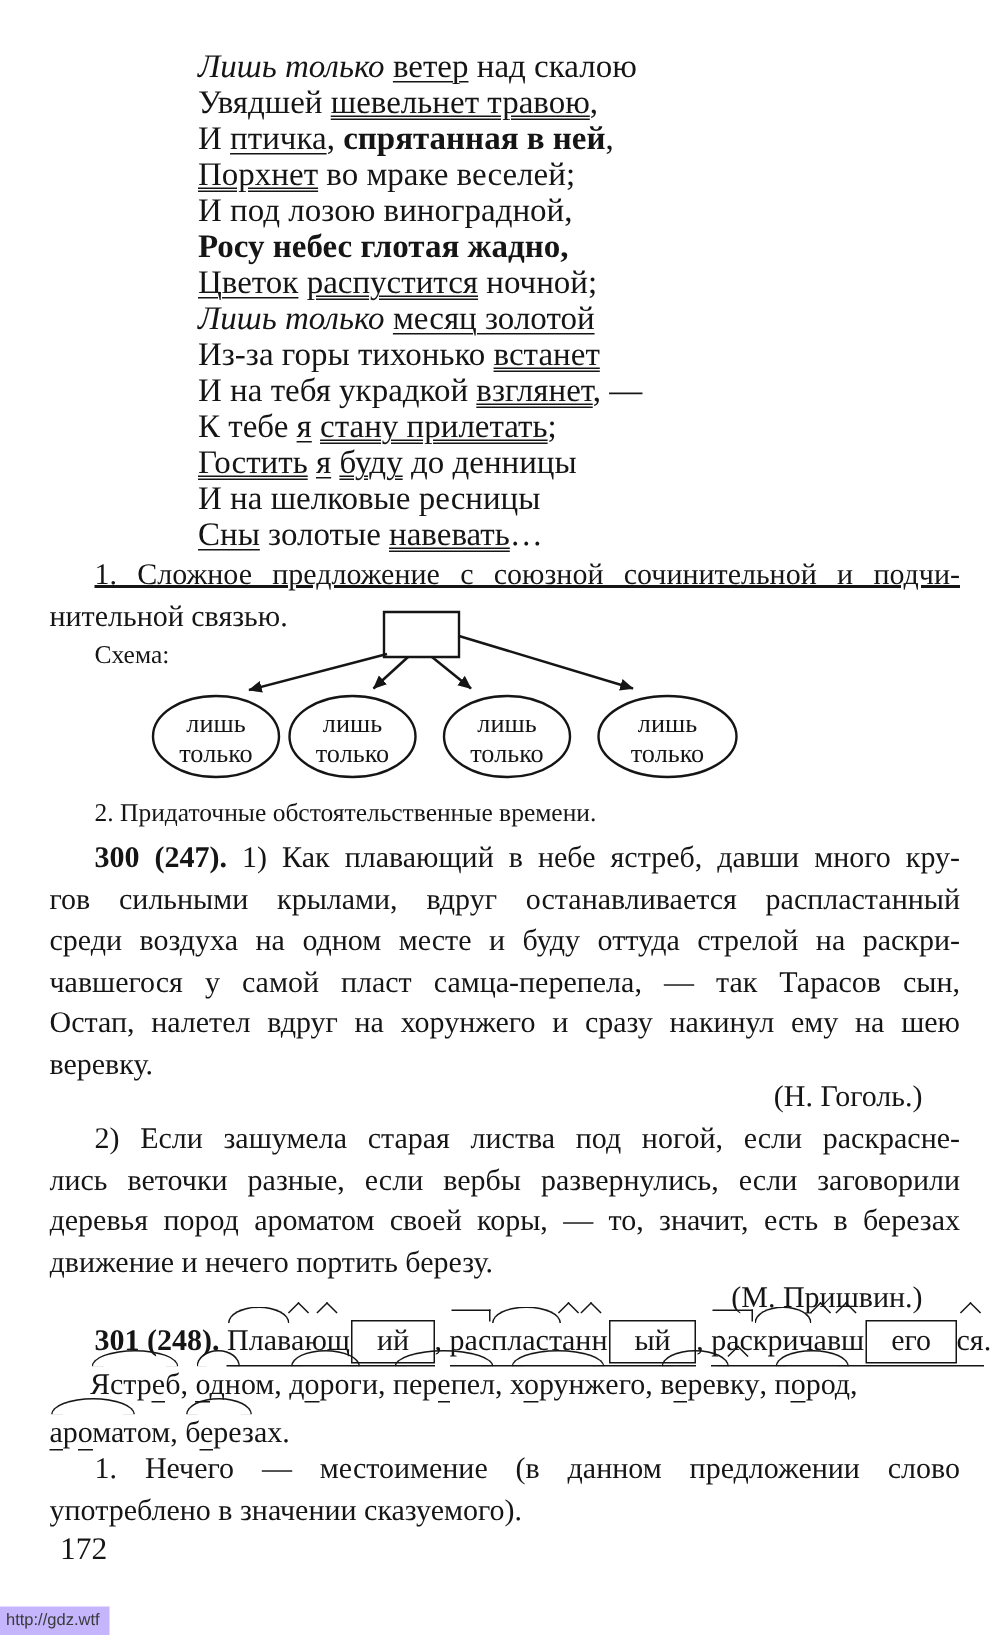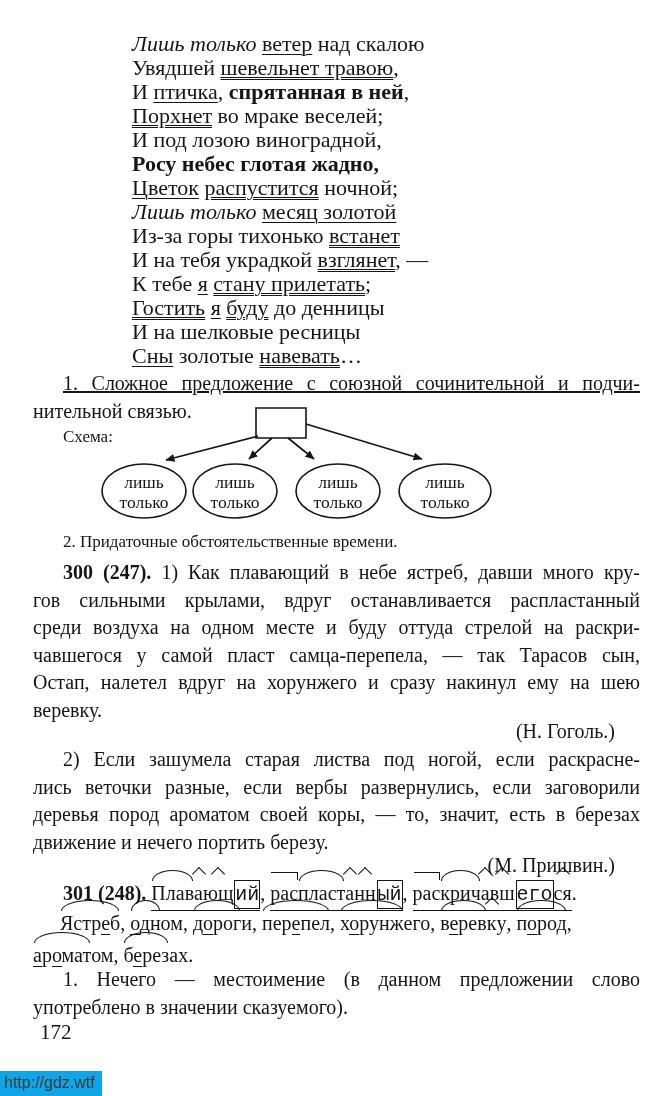--- a/index.html
+++ b/index.html
@@ -29,28 +29,28 @@
   .mword{display:inline-block;position:relative;}
   .mword.wu{border-bottom:1.5px solid #151515;padding-bottom:1px;}
   .seg{position:relative;display:inline-block;}
   .m-root::before{content:"";position:absolute;left:1px;right:1px;top:-10px;height:10px;
       border:1.4px solid #151515;border-bottom:none;border-radius:50% 50% 0 0/100% 100% 0 0;}
   .m-pre::before{content:"";position:absolute;left:1px;right:0;top:-8px;height:7px;
       border-top:1.4px solid #151515;border-right:1.4px solid #151515;}
   .m-suf::before{content:"";position:absolute;left:50%;top:-11px;width:9px;height:9px;
       border-top:1.4px solid #151515;border-left:1.4px solid #151515;
       transform:translateX(-50%) rotate(45deg);}
-  .m-end{border:1.4px solid #151515;padding:0 0;margin-left:1px;font-family:Liberation Mono, monospace;}
+  .m-end{border:1.4px solid #151515;padding:0 16px;margin-left:1px;}
   .m-p{}
   .uch{border-bottom:1.6px solid #151515;padding-bottom:0px;}
   .bold{font-weight:bold;}
   
   .pagenum{position:absolute;left:40px;top:1020px;font-size:21px;}
-  .footer-link{position:absolute;left:0;top:1071px;background:#0ea5e9;color:#3a3a3a;
-      font-family:"Liberation Sans","DejaVu Sans",sans-serif;font-size:16px;padding:3px 7px 4px 4px;}
+  .footer-link{position:absolute;left:0;top:1071px;background:#c4b5fd;color:#3a3a3a;
+      font-family:"Liberation Sans","DejaVu Sans",sans-serif;font-size:11px;padding:3px 7px 4px 4px;}
 </style>
 </head>
 <body>
 
 <div class="page">
 
   <div class="poem" id="poem">
       <div class="pl"><span class="ps s-i">Лишь только </span><span class="ps s-u">ветер</span><span class="ps s-n"> над скалою</span></div>
       <div class="pl"><span class="ps s-n">Увядшей </span><span class="ps s-uu">шевельнет травою</span><span class="ps s-n">,</span></div>
       <div class="pl"><span class="ps s-n">И </span><span class="ps s-u">птичка</span><span class="ps s-n">, </span><span class="ps s-b">спрятанная в ней</span><span class="ps s-n">,</span></div>

